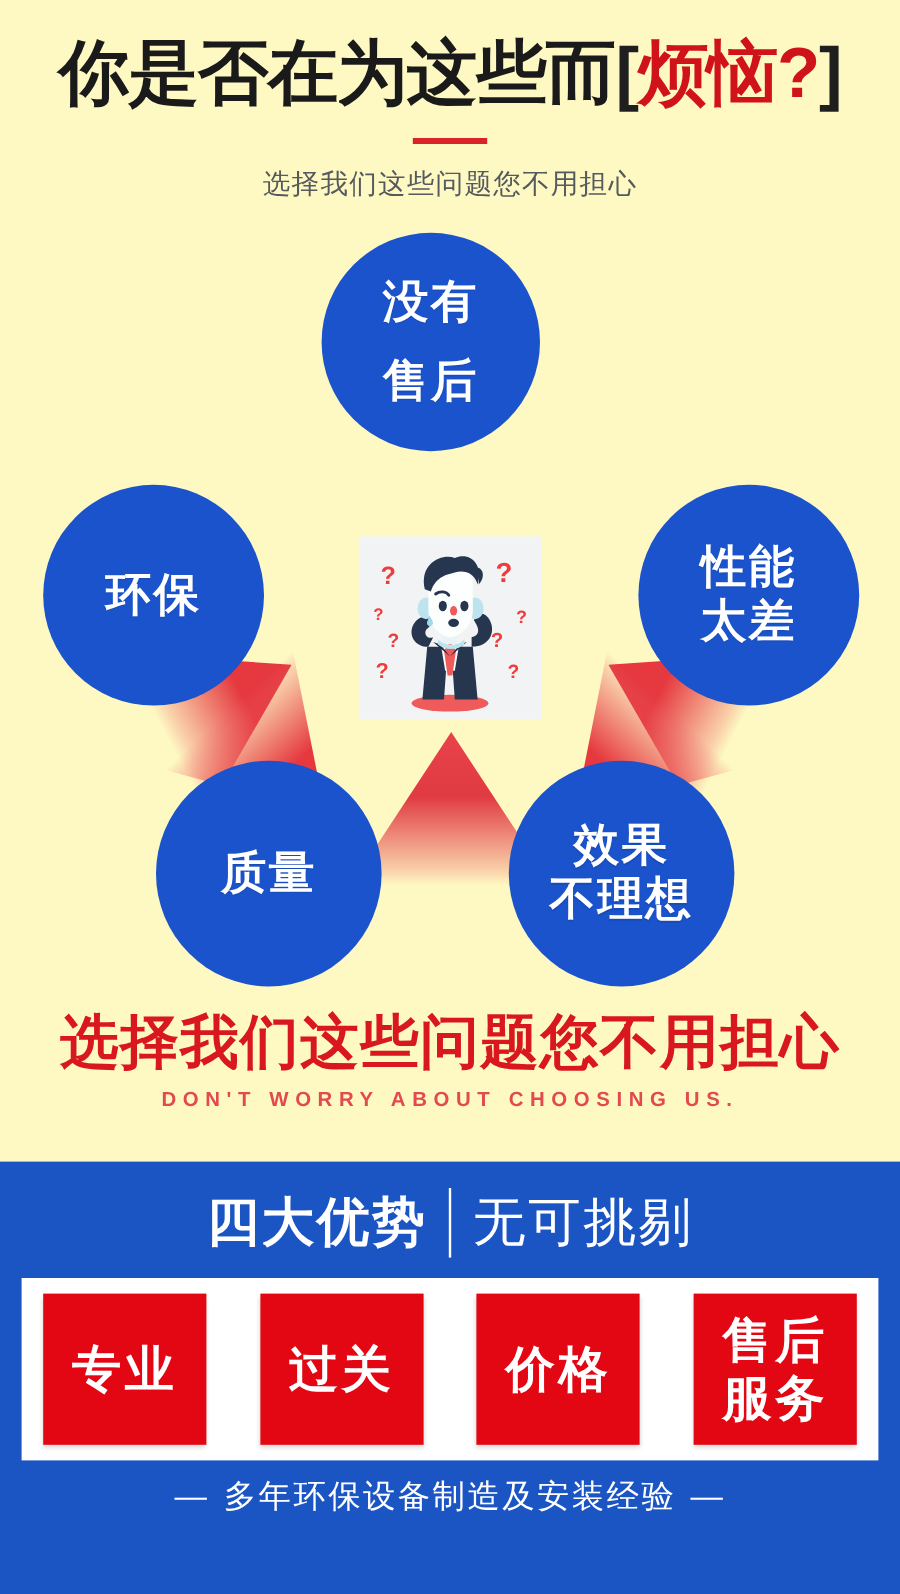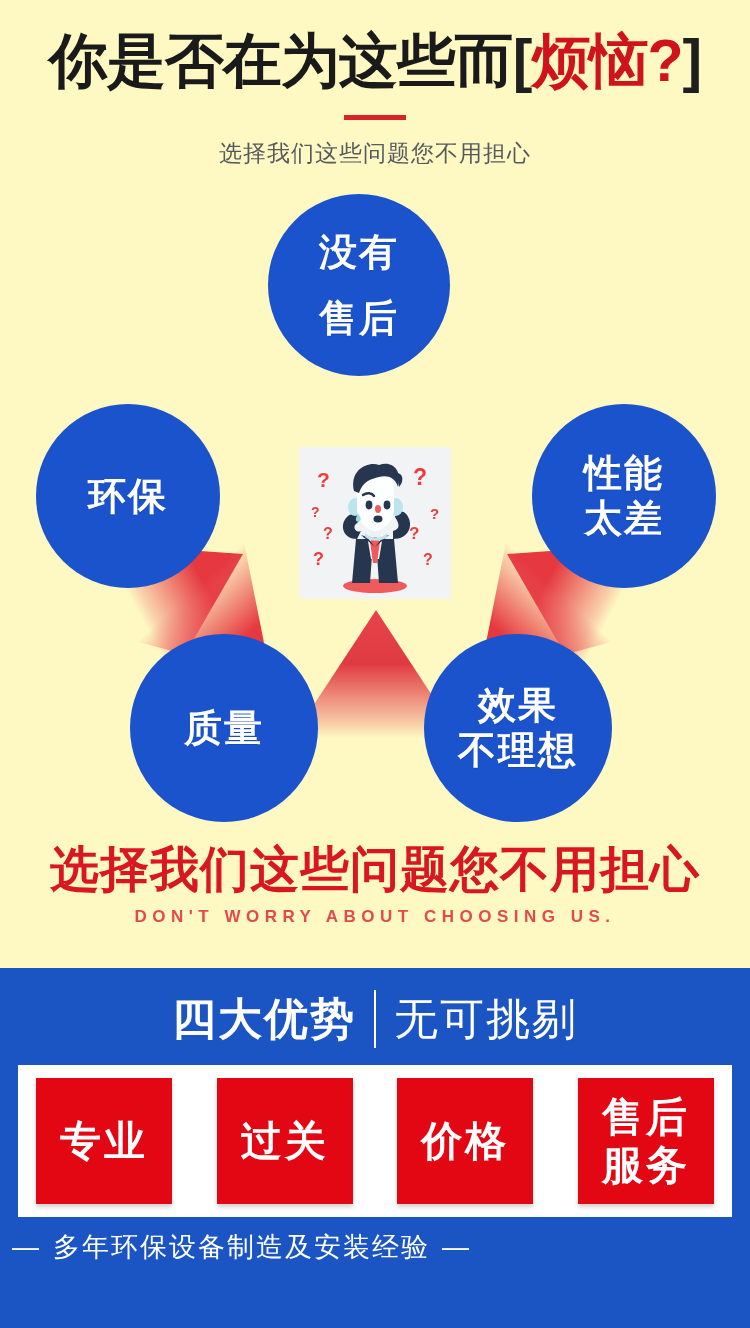--- a/index.html
+++ b/index.html
@@ -115,21 +115,21 @@
     align-items:center; justify-content:center;
     color:#ffffff; font-weight:bold;
     font-size:41px; line-height:48px; letter-spacing:3px;
     text-align:center;
     box-shadow:0 3px 4px rgba(0,0,0,.18);
   }
   .card .ln { display:block; }
 
   .banner-foot {
     position:absolute; top:262px; left:0; width:750px;
-    text-align:left; color:#ffffff; white-space:nowrap;
+    text-align:center; color:#ffffff; white-space:nowrap;
     font-size:27px; line-height:34px; letter-spacing:2px;
   }
   .banner-foot .dash { display:inline-block; margin:0 12px; }
 </style>
 </head>
 <body>
 
 <div class="page">
 
   <div class="header">

